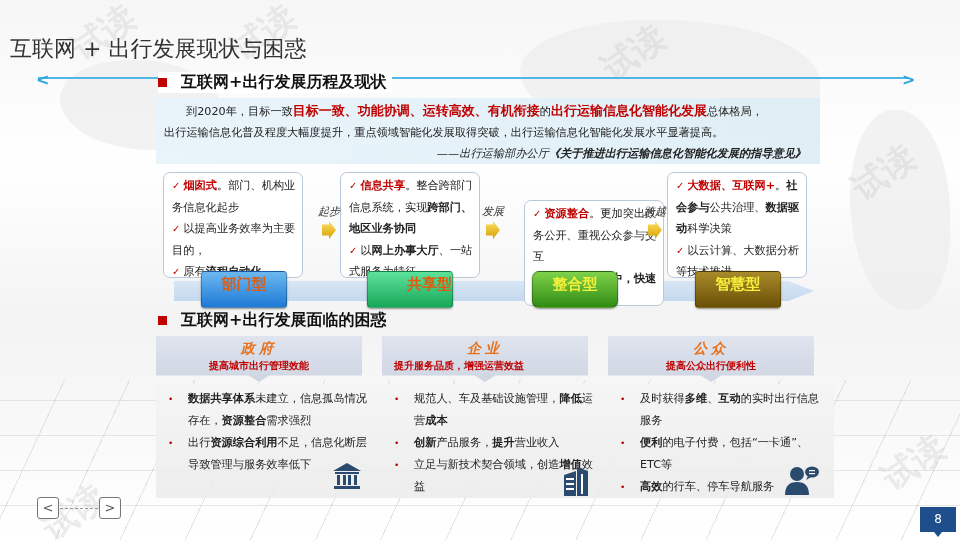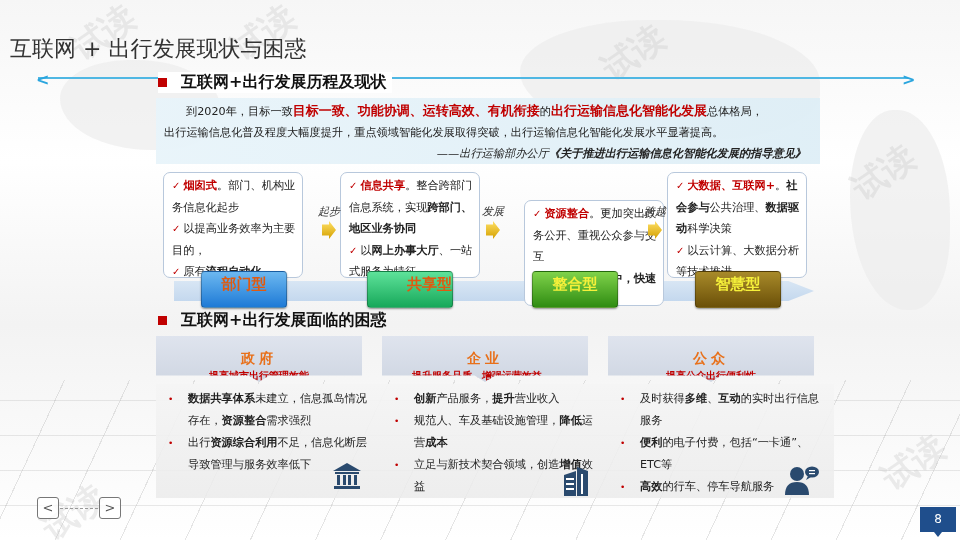--- a/index.html
+++ b/index.html
@@ -62,40 +62,40 @@
   .stage-card .chk { color: #c00000; font-size: 10px; margin-right: 3px; }
   .stage-card .red { color: #c00000; font-weight: bold; }
   .stage-card b { font-weight: bold; }
   .stage-label {
     position: absolute; top: 271px; width: 86px; height: 37px; border-radius: 4px; z-index: 5;
     font-size: 15px; font-weight: bold; text-align: center; line-height: 24px;
     box-shadow: 0 1px 2px rgba(0,0,0,0.4); border: 1px solid rgba(0,0,0,0.25);
   }
   .stage-label.blue { background: linear-gradient(180deg,#6cb8f0,#1e7ad6); color: #e05a10; }
   .stage-label.green { background: linear-gradient(180deg,#5ee29a,#17a85a); color: #e05a10; text-align: right; }
-  .stage-label.lime { background: linear-gradient(180deg,#7fd24a,#2f8c12); color: #f5f03a; }
+  .stage-label.lime { background: linear-gradient(180deg,#7fd24a,#2f8c12); color: #f5f03a; border-radius: 7px; }
   .stage-label.olive { background: linear-gradient(180deg,#a88a2a,#6b5008); color: #f5f03a; }
   .connector {
     position: absolute; z-index: 4; text-align: center; width: 30px;
   }
   .connector .lbl { font-size: 11px; font-style: italic; color: #333; display: block; }
   .connector .arr {
     display: block; margin: 2px auto 0; width: 14px; height: 18px;
     background: linear-gradient(180deg,#ffe066,#d4a000);
     clip-path: polygon(0 20%, 50% 20%, 50% 0, 100% 50%, 50% 100%, 50% 80%, 0 80%);
   }
   .col-header {
     position: absolute; top: 336px; width: 206px; height: 46px;
     background: linear-gradient(180deg,#dfe4ee,#cfd6e2); z-index: 3;
     clip-path: polygon(0 0, 100% 0, 100% 86%, 55% 86%, 50% 100%, 45% 86%, 0 86%);
     text-align: center;
   }
-  .col-header .who { color: #e8701a; font-weight: bold; font-size: 14px; line-height: 17px; padding-top: 14px; letter-spacing: 4px; }
+  .col-header .who { color: #e8701a; font-weight: bold; font-size: 14px; line-height: 17px; padding-top: 4px; letter-spacing: 4px; font-style: italic; }
   .col-header .goal { color: #c00000; font-weight: bold; font-size: 10px; line-height: 17px; }
-  .col-header.left-goal .goal { text-align: left; padding-left: 30px; }
+  .col-header.left-goal .goal { text-align: left; padding-left: 4px; margin-left: 8px; }
   .col-body {
     position: absolute; top: 384px; width: 226px; height: 114px;
     background: linear-gradient(180deg, rgba(245,245,245,0.95), rgba(235,235,235,0.85)); z-index: 3;
     font-size: 11.2px; line-height: 22px; padding: 4px 6px 0 6px;
   }
   .col-body ul { list-style: none; }
   .col-body li { position: relative; padding-left: 26px; }
   .col-body li::before { content: "•"; position: absolute; left: 6px; top: 0; color: #c00000; font-size: 9px; }
   .col-body b { font-weight: bold; }
   .icon-abs { position: absolute; z-index: 5; }
@@ -215,22 +215,22 @@
   <rect x="22" y="13" width="3" height="10" fill="#2a4a6e"></rect>
   <rect x="2" y="24" width="26" height="3" fill="#2a4a6e"></rect>
 </svg>
 
 <div class="col-header left-goal" style="left:382px;">
   <div class="who">企业</div>
   <div class="goal">提升服务品质，增强运营效益</div>
 </div>
 <div class="col-body" style="left:382px;">
   <ul>
+    <li><span>规范人、车及基础设施管理，</span><b>降低</b><span>运营</span><b>成本</b></li>
     <li><b>创新</b><span>产品服务，</span><b>提升</b><span>营业收入</span></li>
-    <li><span>规范人、车及基础设施管理，</span><b>降低</b><span>运营</span><b>成本</b></li>
     <li><span>立足与新技术契合领域，创造</span><b>增值</b><span>效益</span></li>
   </ul>
 </div>
 <svg class="icon-abs" style="left:562px;top:465px;" width="28" height="32" viewBox="0 0 28 32">
   <polygon points="2,10 14,6 14,31 2,31" fill="#2a4a6e"></polygon>
   <polygon points="15,2 26,6 26,31 15,31" fill="#2a4a6e"></polygon>
   <rect x="4" y="13" width="8" height="2" fill="#fff"></rect>
   <rect x="4" y="18" width="8" height="2" fill="#fff"></rect>
   <rect x="4" y="23" width="8" height="2" fill="#fff"></rect>
   <rect x="19" y="9" width="2" height="20" fill="#fff"></rect>

